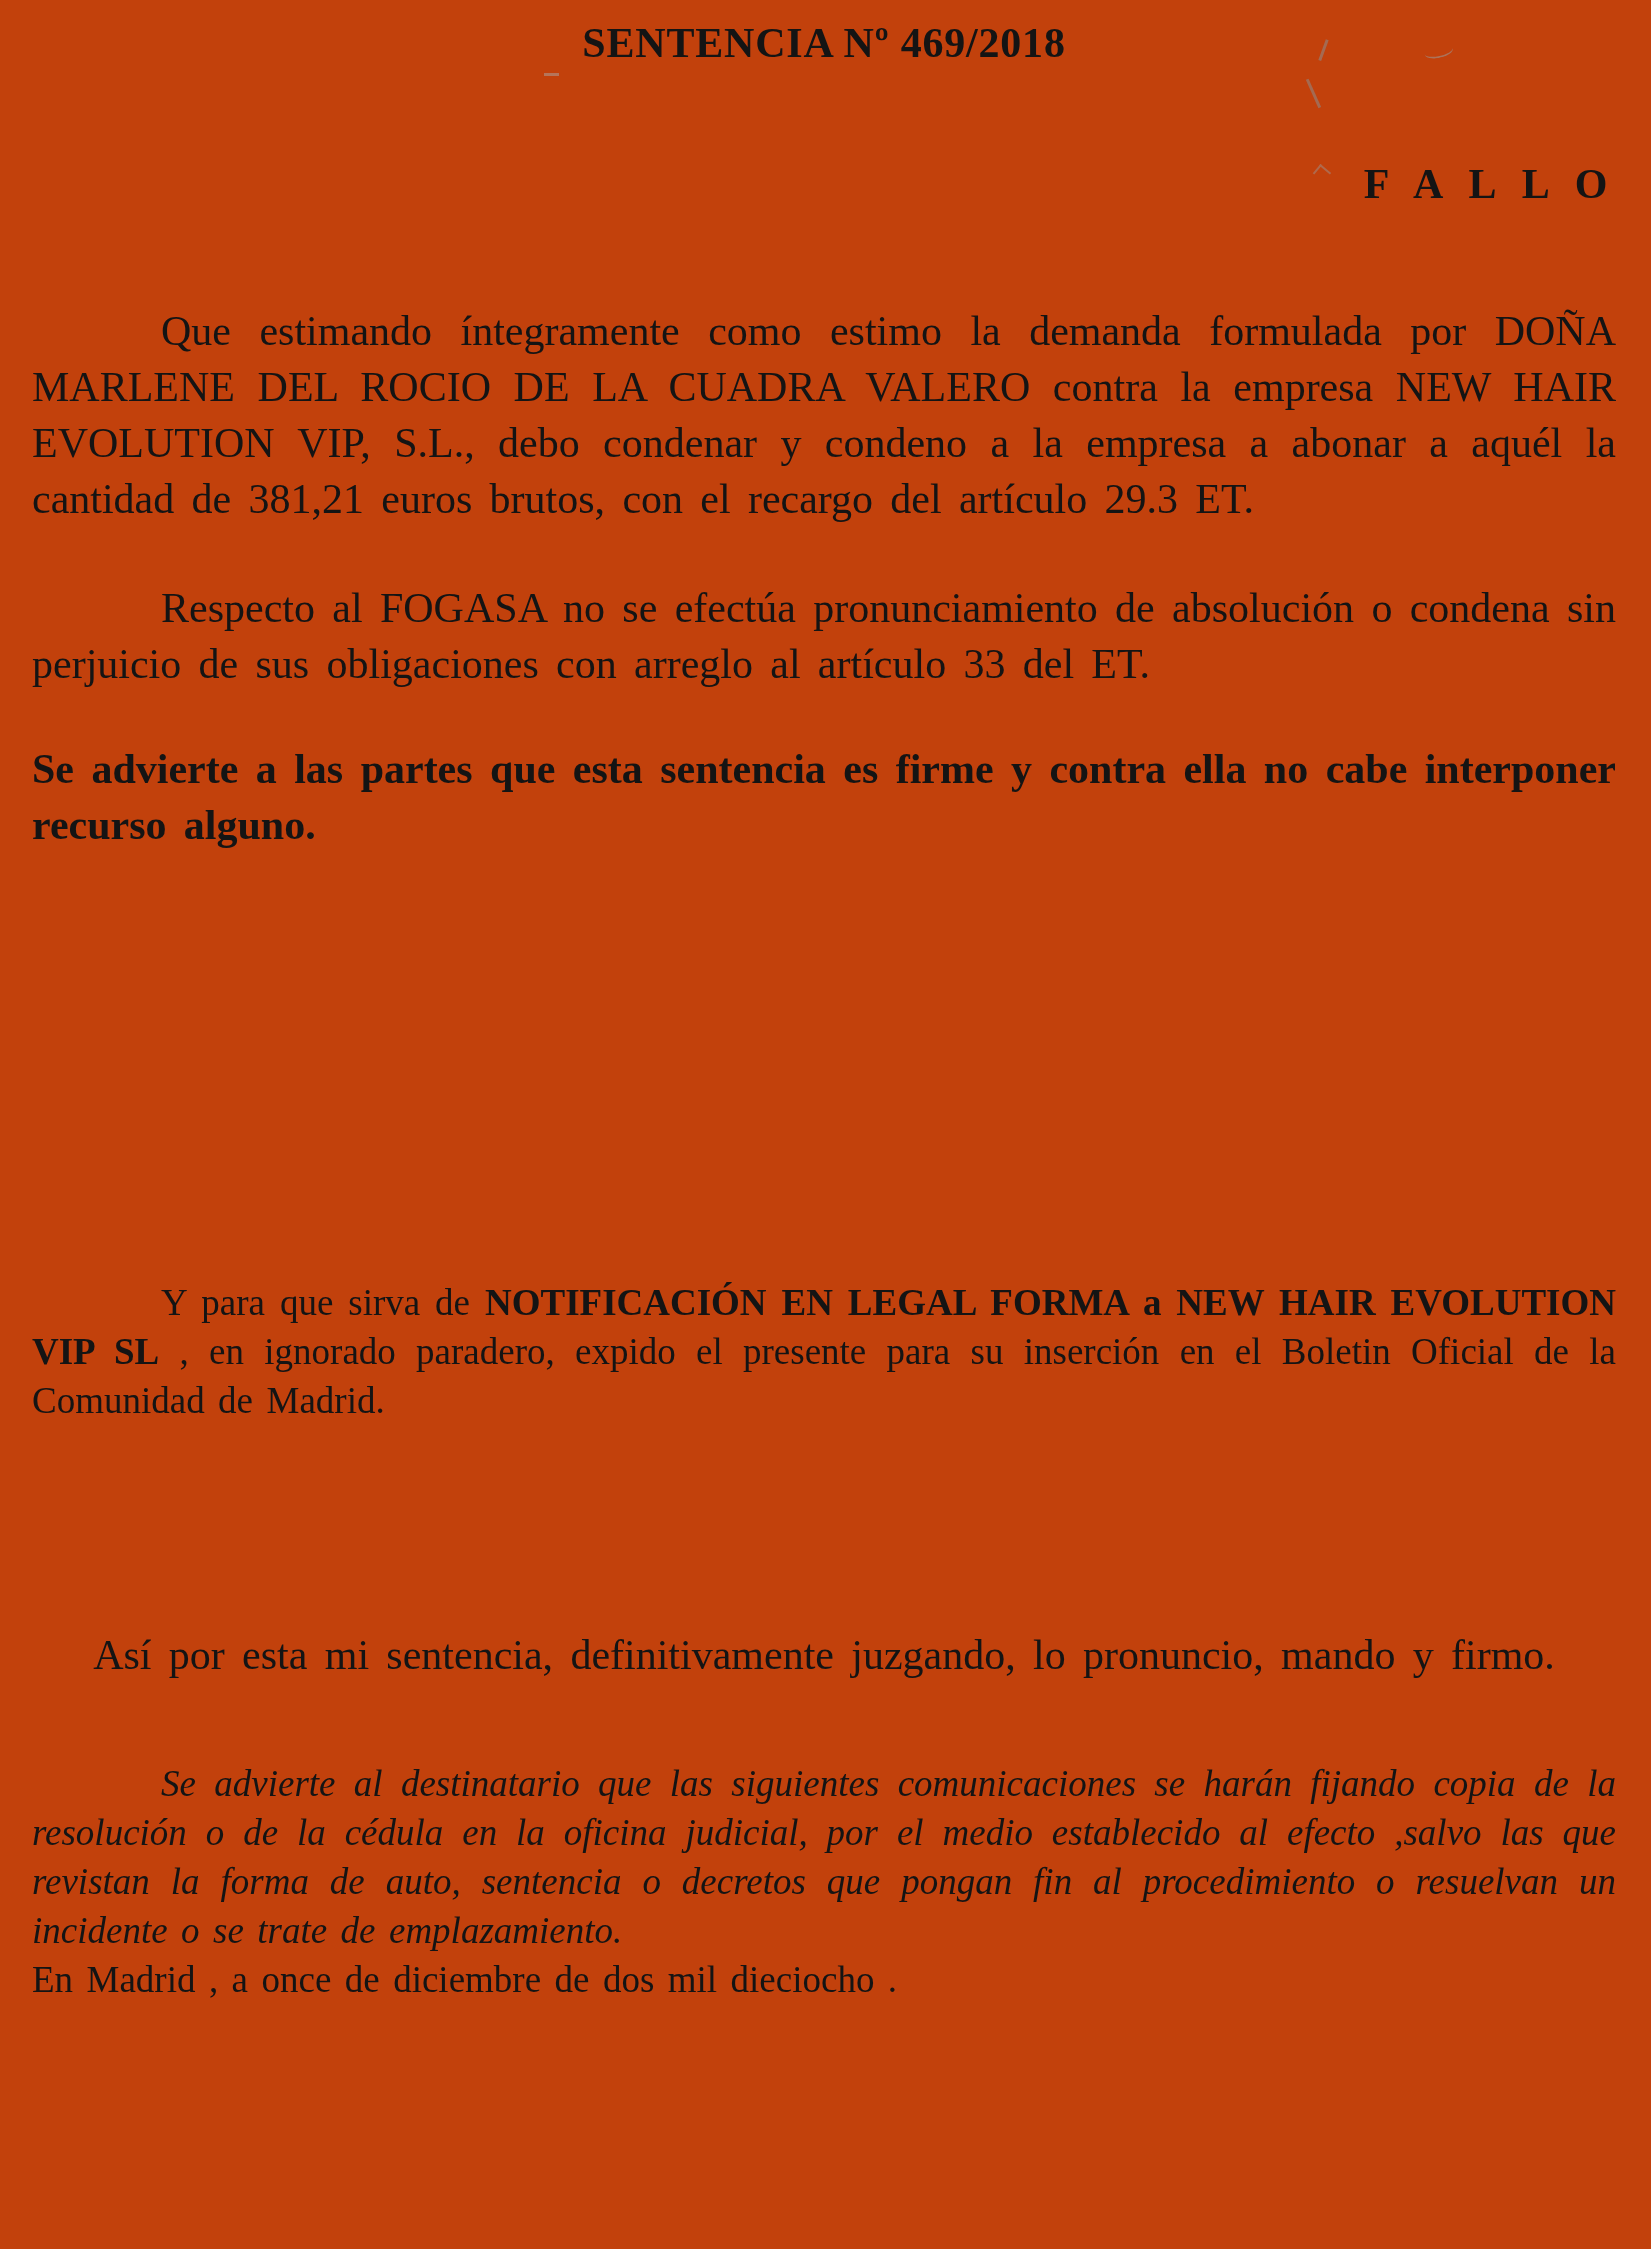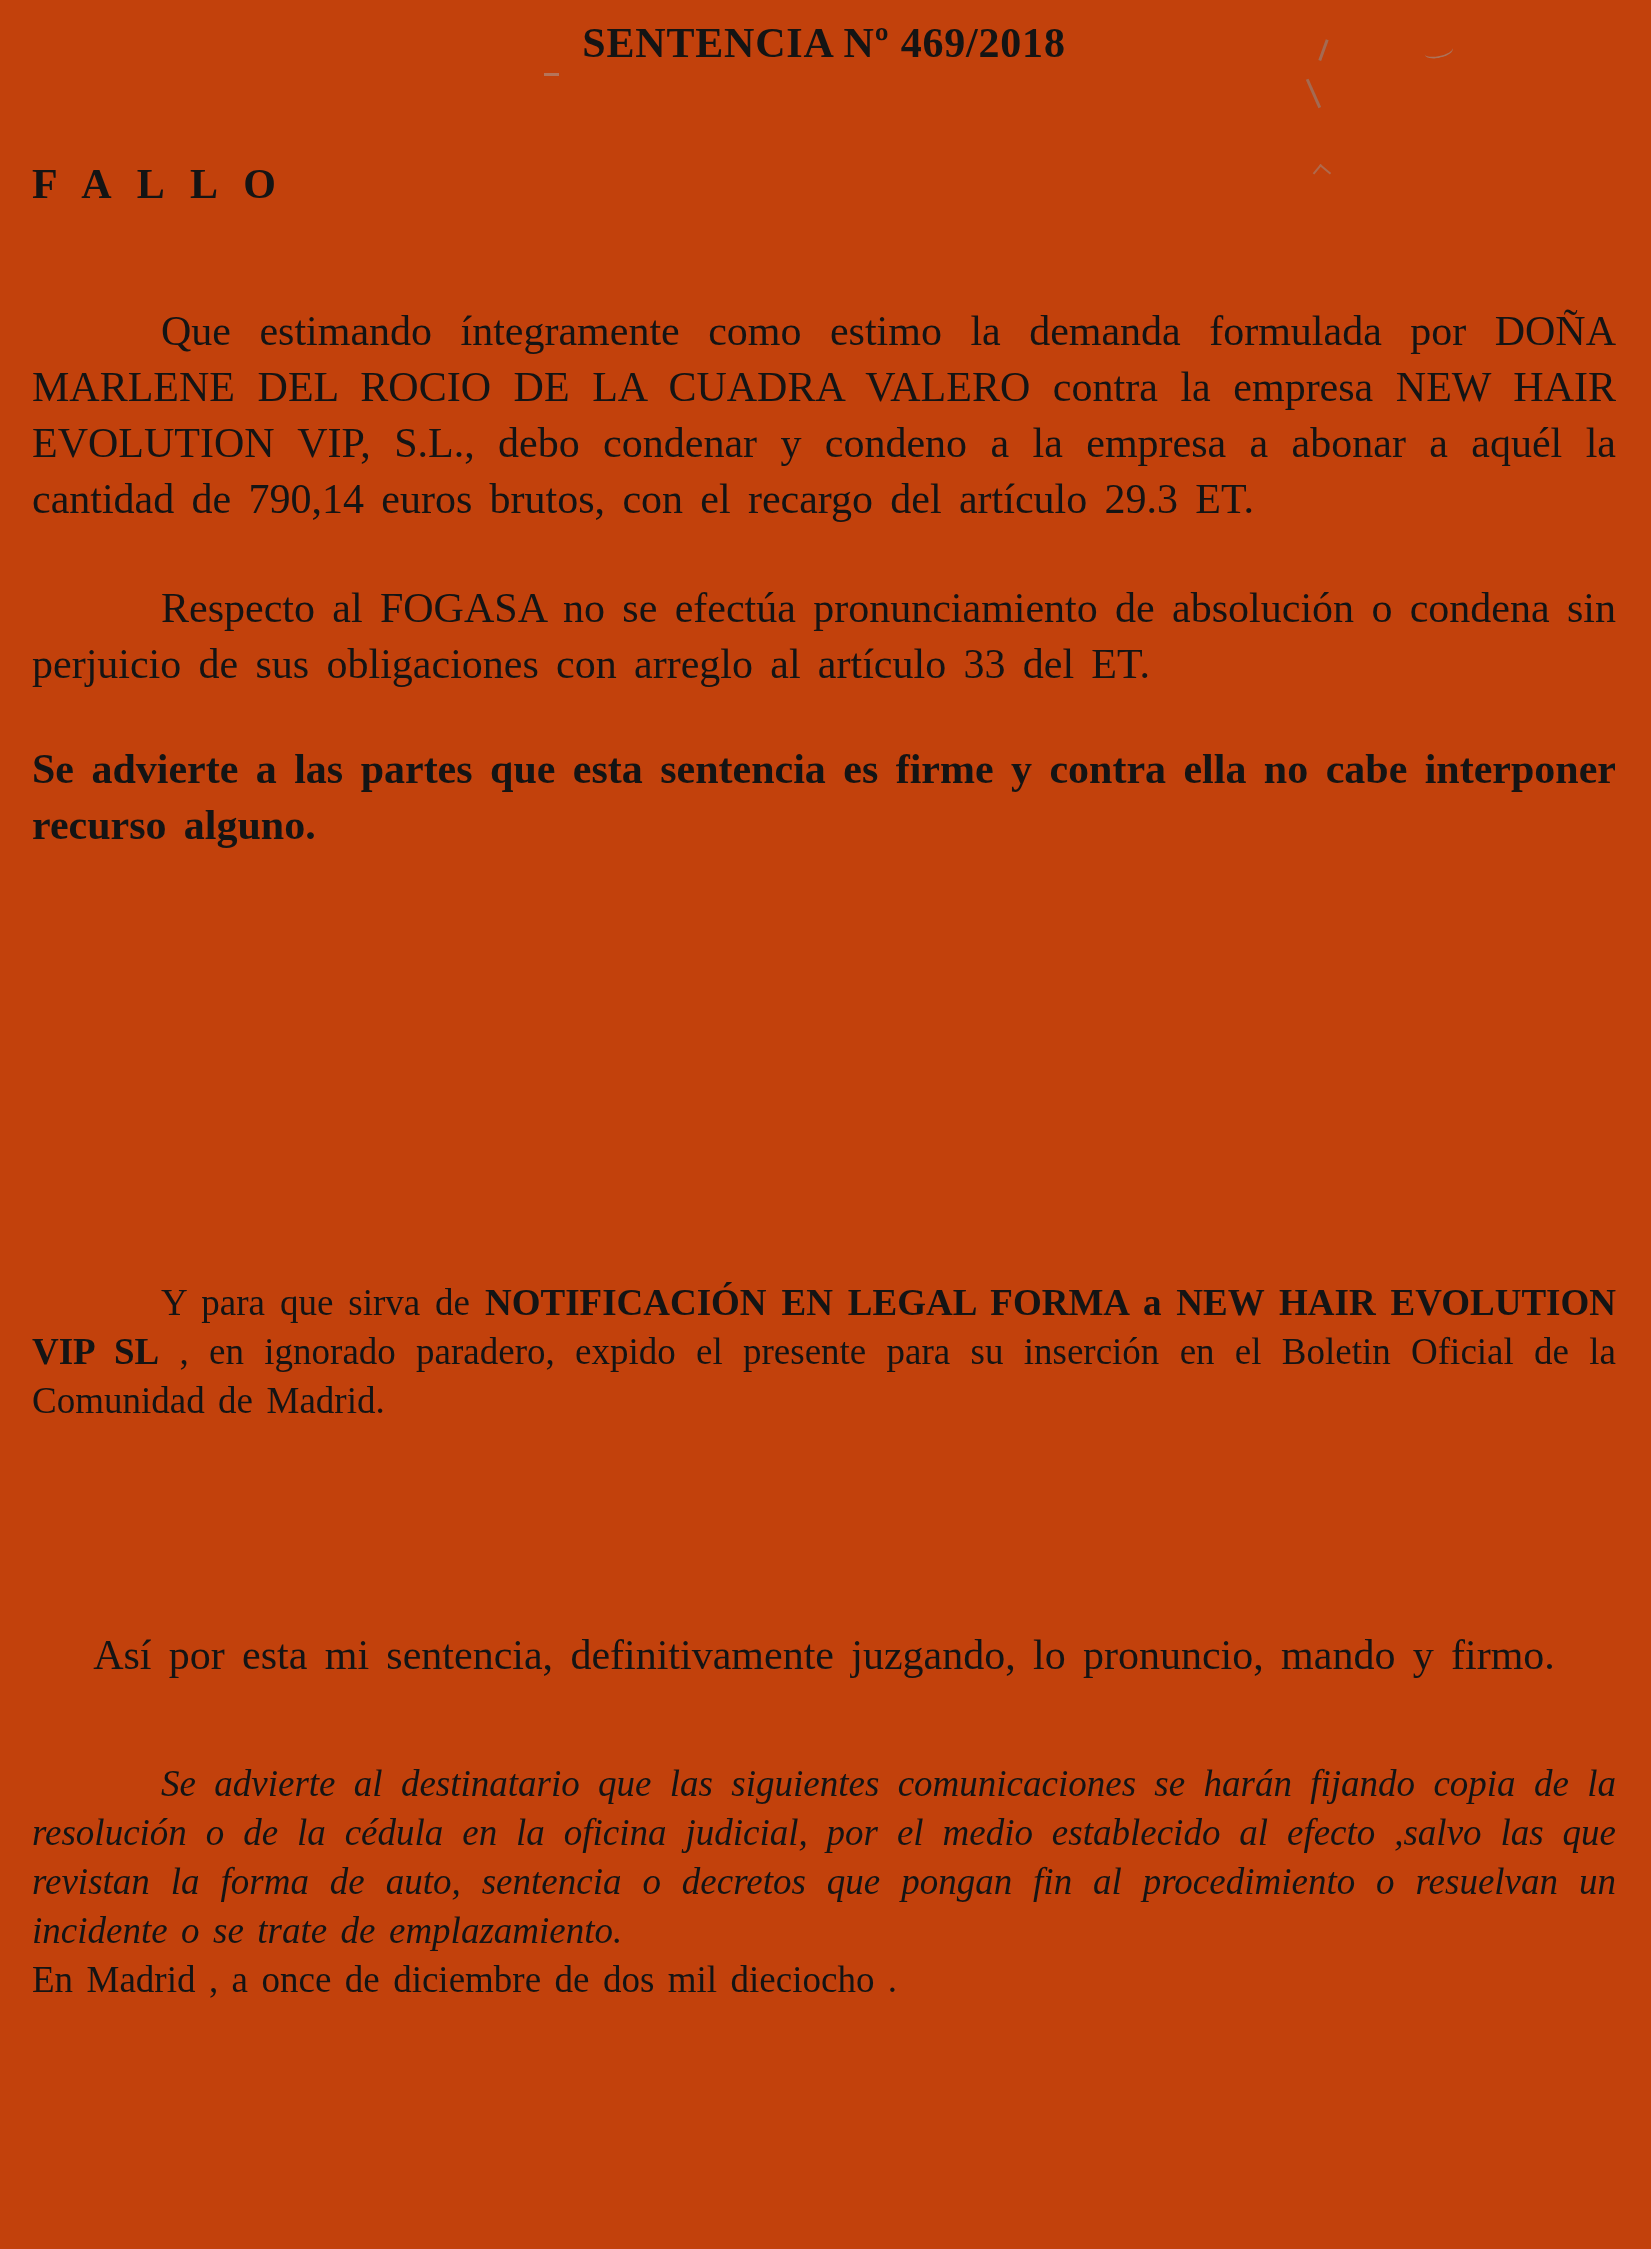--- a/index.html
+++ b/index.html
@@ -16,21 +16,21 @@
   }
   .title {
     font-size: 42px;
     font-weight: bold;
     text-align: center;
     letter-spacing: 0.8px;
   }
   .fallo {
     font-size: 42px;
     font-weight: bold;
-    text-align: left;
+    text-align: right;
     letter-spacing: 8.5px;
     margin-top: 93px;
   }
   .body {
     font-size: 42px;
     line-height: 56px;
     word-spacing: 6.8px;
   }
   .small {
     font-size: 37px;
@@ -66,21 +66,21 @@
   <div class="artifact a1"></div>
   <div class="artifact a2"></div>
   <div class="artifact a3"></div>
   <div class="artifact a4"></div>
   <div class="artifact a5"></div>
 
   <h1 class="title">SENTENCIA Nº 469/2018</h1>
 
   <h2 class="fallo">F A L L O</h2>
 
-  <p class="body justify indent m-p1">Que estimando íntegramente como estimo la demanda formulada por DOÑA MARLENE DEL ROCIO DE LA CUADRA VALERO contra la empresa NEW HAIR EVOLUTION VIP, S.L., debo condenar y condeno a la empresa a abonar a aquél la cantidad de 790,14 euros brutos, con el recargo del artículo 29.3 ET.</p>
+  <p class="body justify indent m-p1">Que estimando íntegramente como estimo la demanda formulada por DOÑA MARLENE DEL ROCIO DE LA CUADRA VALERO contra la empresa NEW HAIR EVOLUTION VIP, S.L., debo condenar y condeno a la empresa a abonar a aquél la cantidad de 381,21 euros brutos, con el recargo del artículo 29.3 ET.</p>
 
   <p class="body justify indent m-p2">Respecto al FOGASA no se efectúa pronunciamiento de absolución o condena sin perjuicio de sus obligaciones con arreglo al artículo 33 del ET.</p>
 
   <p class="body justify bold m-p3">Se advierte a las partes que esta sentencia es firme y contra ella no cabe interponer recurso alguno.</p>
 
   <p class="body small justify indent m-p5">
     <span>Y para que sirva de </span><span class="bold">NOTIFICACIÓN EN LEGAL FORMA a NEW HAIR EVOLUTION VIP SL</span><span> , en ignorado paradero, expido el presente para su inserción en el Boletin Oficial de la Comunidad de Madrid.</span>
   </p>
 
   <p class="body center m-p4">Así por esta mi sentencia, definitivamente juzgando, lo pronuncio, mando y firmo.</p>

